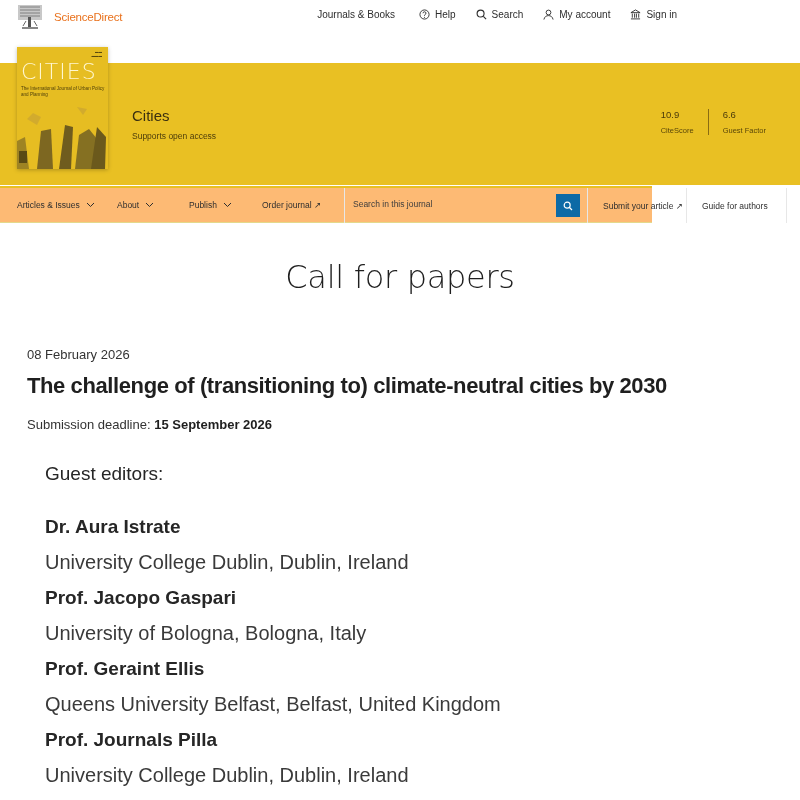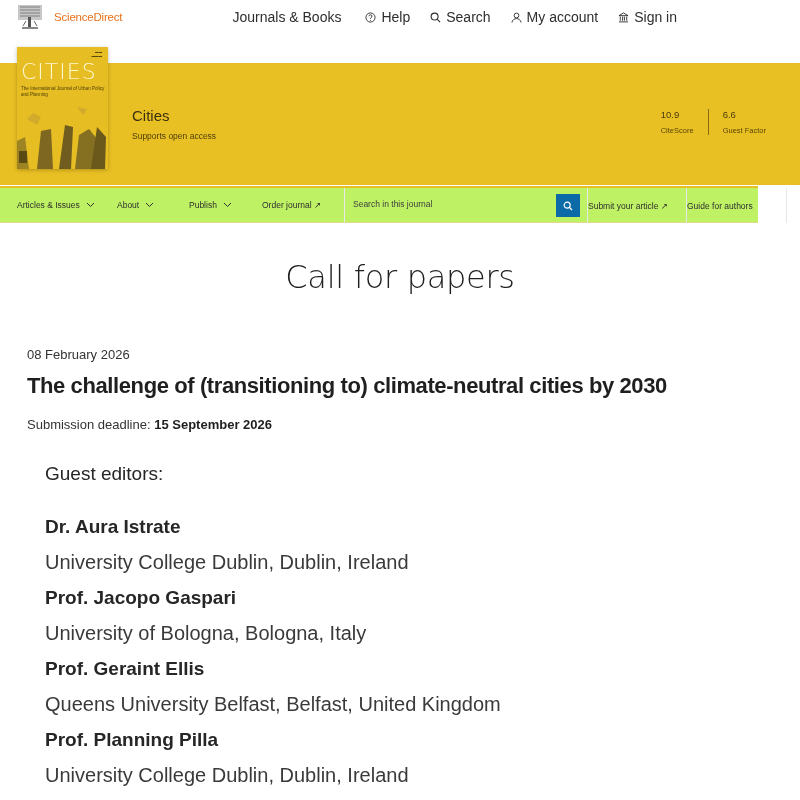--- a/index.html
+++ b/index.html
@@ -4,48 +4,48 @@
 <style>
   * { box-sizing: border-box; margin: 0; padding: 0; }
   html, body { width: 800px; height: 800px; overflow: hidden; background: #ffffff; }
   body { font-family: "Liberation Sans", "DejaVu Sans", sans-serif; color: #1f1f1f; position: relative; }
 
   
   .topbar { position: absolute; top: 0; left: 0; width: 689px; height: 40px; background: #fff; }
   .logo { position: absolute; left: 16px; top: 4px; display: flex; align-items: center; }
   .logo-tree { width: 28px; height: 26px; position: relative; }
   .logo-text { margin-left: 10px; font-size: 11.5px; color: #e9711c; letter-spacing: -0.2px; }
-  .topnav { position: absolute; top: 9px; right: 12px; display: flex; align-items: flex-start; font-size: 14px; color: #2e2e2e; }
+  .topnav { position: absolute; top: 9px; right: 12px; display: flex; align-items: flex-start; font-size: 10px; color: #2e2e2e; }
   .topnav .item { display: flex; align-items: center; margin-left: 20px; cursor: pointer; }
   .topnav .item svg { margin-right: 5px; }
 
   
   .banner { position: absolute; top: 63px; left: 0; width: 800px; height: 122px; background: #e9c023; }
   .cover { position: absolute; left: 17px; top: 47px; width: 91px; height: 122px; background: #e6bd22; box-shadow: 0 1px 4px rgba(0,0,0,0.25); overflow: hidden; }
   .cover-title { position: absolute; left: 4px; top: 12px; font-size: 22px; color: #fff7d0; letter-spacing: 1px; font-family: "DejaVu Sans", sans-serif; font-weight: 300; }
   .cover-sub { position: absolute; left: 4px; top: 39px; width: 84px; font-size: 4.6px; line-height: 6px; color: #4e3f0a; }
   .cover-art { position: absolute; left: 0; bottom: 0; width: 91px; height: 70px; }
   .cover-corner { position: absolute; right: 6px; top: 3px; font-size: 3.5px; color: #5a4a0d; line-height: 4px; text-align: right; }
   .journal-name { position: absolute; left: 132px; top: 107px; font-size: 15px; color: #3b3010; }
   .journal-oa { position: absolute; left: 132px; top: 131px; font-size: 8.5px; color: #4d3d0b; }
   .metrics { position: absolute; right: 20px; top: 109px; display: flex; align-items: stretch; }
   .metric { padding: 0 14px; }
   .metric .val { font-size: 9.5px; color: #4a3a0a; }
   .metric .lbl { font-size: 7.5px; color: #5a4709; margin-top: 6px; }
   .metric-div { width: 1px; background: #8a6c12; }
 
   
-  .subnav { position: absolute; top: 186px; left: 0; width: 758px; height: 37px; border-top: 2px solid #e9c023; border-bottom: 1px solid #e3d98c; background: #bef264; display: flex; align-items: center; font-size: 8.5px; color: #2e2e2e; }
+  .subnav { position: absolute; top: 186px; left: 0; width: 652px; height: 37px; border-top: 2px solid #e9c023; border-bottom: 1px solid #e3d98c; background: #fdba74; display: flex; align-items: center; font-size: 8.5px; color: #2e2e2e; }
   .subnav .navitem { display: flex; align-items: center; cursor: pointer; position: absolute; top: 12px; }
   .chev { margin-left: 6px; }
   .search-wrap { position: absolute; left: 344px; top: 0; width: 243px; height: 35px; border-left: 1px solid #e7e7e7; }
   .search-input { position: absolute; left: 8px; top: 11px; width: 200px; border: none; outline: none; font-size: 8.5px; color: #3d3d3d; background: transparent; font-family: "Liberation Sans", sans-serif; }
   .search-input::placeholder { color: #3d3d3d; }
   .search-btn { position: absolute; left: 211px; top: 6px; width: 24px; height: 23px; background: #0c6aa6; display: flex; align-items: center; justify-content: center; cursor: pointer; }
-  .sub-btn { position: absolute; top: 0; height: 35px; border-left: 1px solid #e7e7e7; display: flex; align-items: center; padding-left: 0; cursor: pointer; }
+  .sub-btn { position: absolute; top: 0; height: 35px; border-left: 1px solid #e7e7e7; display: flex; align-items: center; padding-left: 15px; cursor: pointer; }
 
   
   .page-title { position: absolute; top: 258px; left: 0; width: 800px; text-align: center; font-size: 32px; color: #1f1f1f; font-family: "DejaVu Sans", sans-serif; font-weight: 300; letter-spacing: -0.3px; }
   .date { position: absolute; left: 27px; top: 347px; font-size: 13px; color: #333; }
   .cfp-title { position: absolute; left: 27px; top: 373px; font-size: 22px; font-weight: bold; color: #1f1f1f; letter-spacing: -0.4px; }
   .deadline { position: absolute; left: 27px; top: 417px; font-size: 13px; color: #333; }
   .deadline b { color: #1f1f1f; }
 
   .editors { position: absolute; left: 45px; top: 463px; }
   .ed-heading { font-size: 19px; font-weight: normal; color: #262626; }
@@ -183,16 +183,16 @@
 
 <div class="editors">
   <div class="ed-heading">Guest editors:</div>
   <div class="ed-list">
     <div class="ed-name">Dr. Aura Istrate</div>
     <div class="ed-aff">University College Dublin, Dublin, Ireland</div>
     <div class="ed-name">Prof. Jacopo Gaspari</div>
     <div class="ed-aff">University of Bologna, Bologna, Italy</div>
     <div class="ed-name">Prof. Geraint Ellis</div>
     <div class="ed-aff">Queens University Belfast, Belfast, United Kingdom</div>
-    <div class="ed-name">Prof. Planning Pilla</div>
+    <div class="ed-name">Prof. Journals Pilla</div>
     <div class="ed-aff">University College Dublin, Dublin, Ireland</div>
   </div>
 </div>
 
 </body></html>

